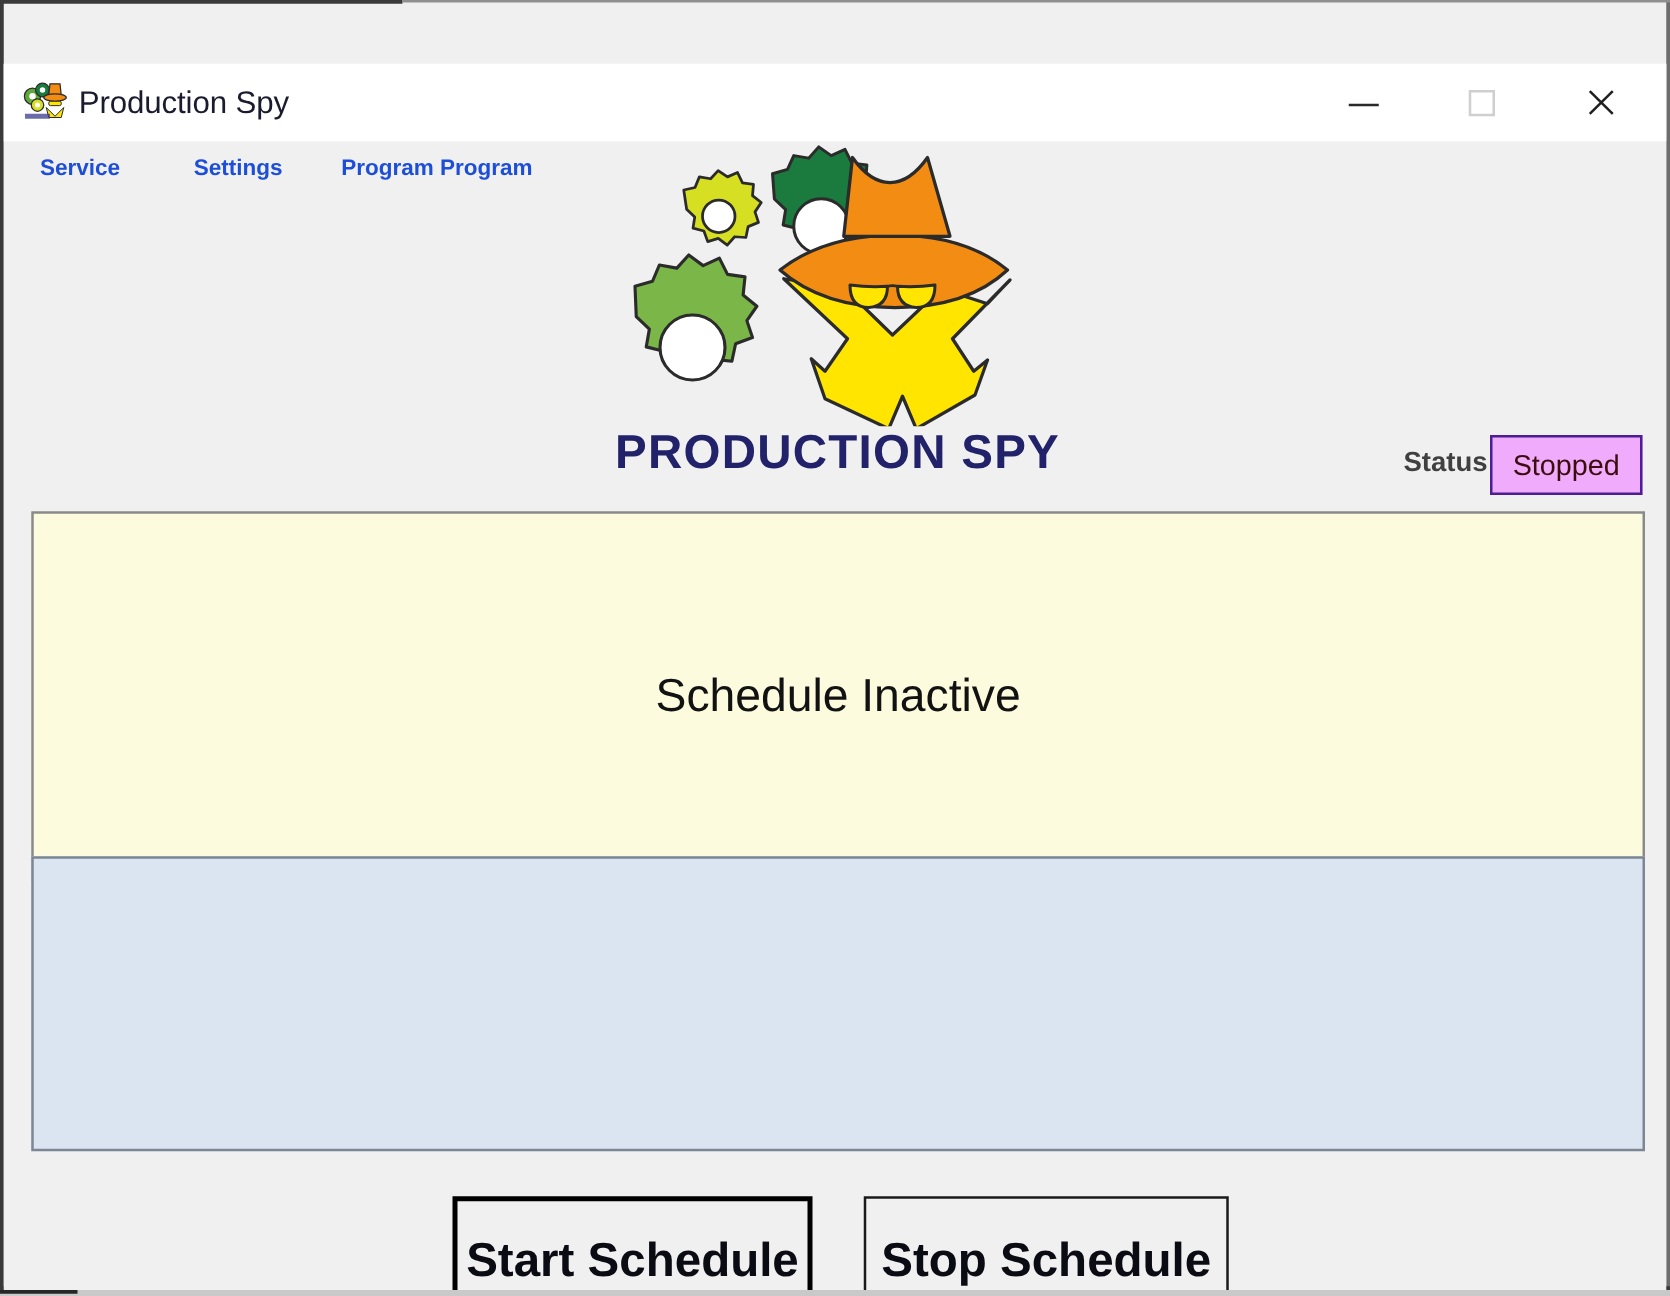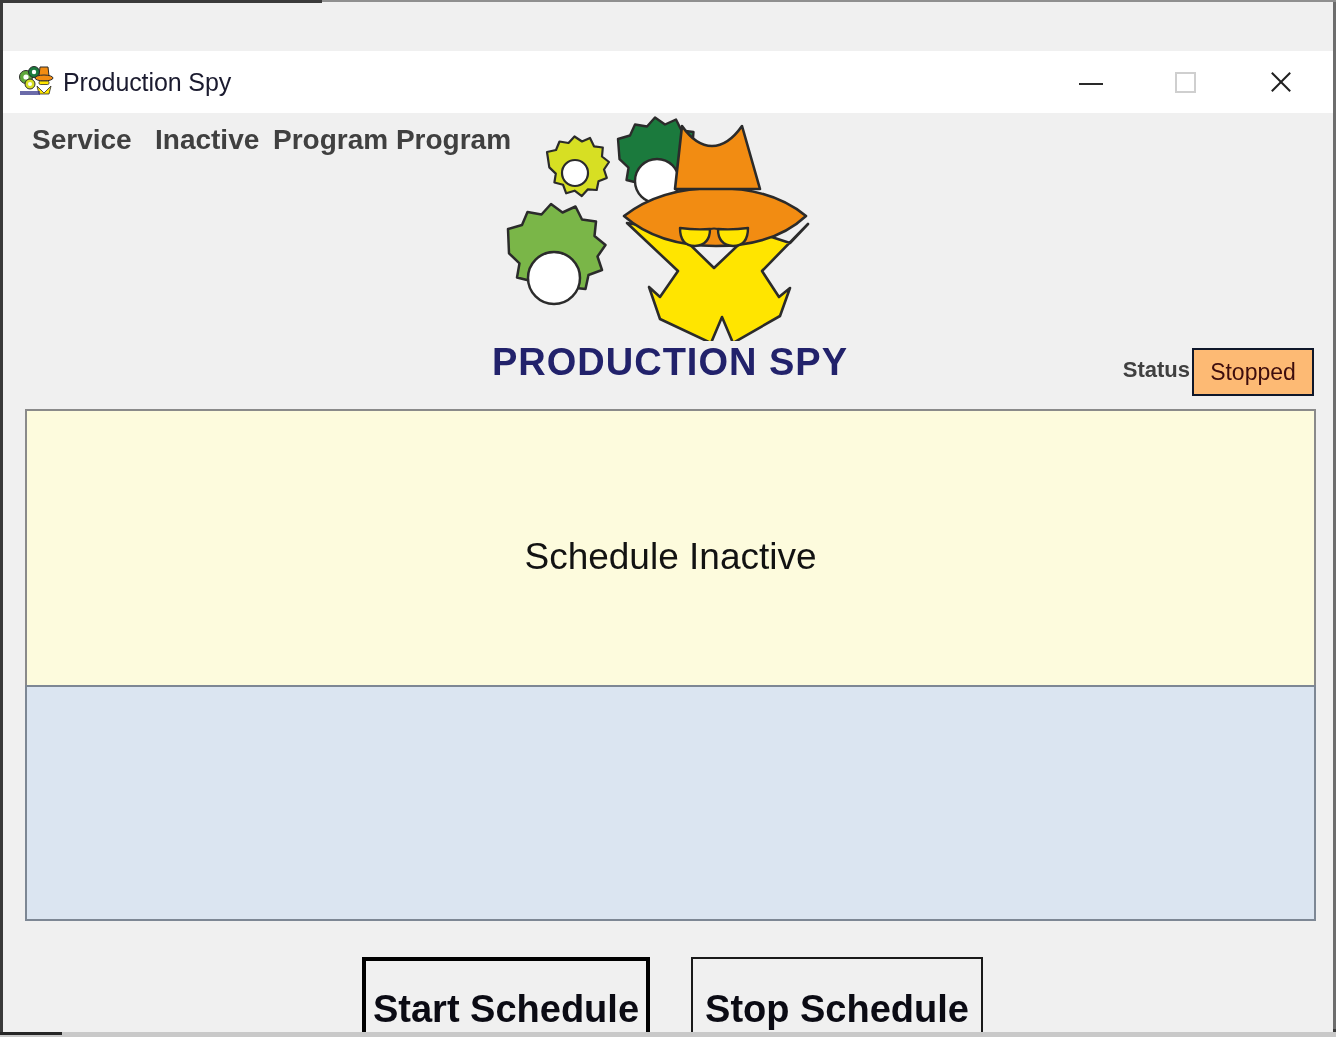--- a/index.html
+++ b/index.html
@@ -104,23 +104,23 @@
   
   #menu-bar {
     position: absolute;
     left: 0; top: 62px;
     width: 1330px;
     height: 52px;
   }
   .menu-item {
     position: absolute;
     top: 11px;
-    font-size: 28px;
+    font-size: 18px;
     font-weight: bold;
-    color: #404040;
+    color: #1d4ed8;
     white-space: nowrap;
     cursor: default;
   }
   #menu-service  { left: 29px; }
   #menu-profiles { left: 152px; }
   #menu-settings { left: 270px; }
 
   
   #logo-block {
     position: absolute;
@@ -149,22 +149,22 @@
     font-size: 22px;
     font-weight: bold;
     color: #404040;
   }
   #status-badge {
     position: absolute;
     left: 1189px;
     top: 297px;
     width: 122px;
     height: 48px;
-    background: #fdba74;
-    border: 2px solid #0f172a;
+    background: #f0abfc;
+    border: 2px solid #4c1d95;
     box-sizing: border-box;
     display: flex;
     align-items: center;
     justify-content: center;
     font-size: 23px;
     color: #3d0d0d;
   }
 
   
   #schedule-panel {
@@ -279,21 +279,21 @@
       <button class="win-btn" id="btn-maximize">
         <span class="glyph-max"></span>
       </button>
       <button class="win-btn" id="btn-close">
         <span class="glyph-close"></span>
       </button>
     </div>
 
     <div id="menu-bar">
       <span class="menu-item" id="menu-service">Service</span>
-      <span class="menu-item" id="menu-profiles">Inactive</span>
+      <span class="menu-item" id="menu-profiles">Settings</span>
       <span class="menu-item" id="menu-settings">Program Program</span>
     </div>
 
     <div id="logo-block">
       <svg id="logo-art" viewBox="0 0 360 230">
 
         <g stroke="#2b2b2b" stroke-width="2.2" stroke-linejoin="round">
           <path fill="#D7DF23" d="M57 41 l9-2 3.5-8.5 9 1.5 6-6.5 7.5 5 8-3.5 4 8.3 8.8 1.2 -0.8 9 7 5.5 -5 7.5 2.8 8.4 -8.3 3.4 -1.8 8.7 -9-0.6 -5.9 6.7 -7.2-5.4 -8.4 2.6 -3.1-8.5 -8.7-2.3 1.4-8.9 -6.5-6.2z"></path>
           <circle cx="85" cy="62" r="13" fill="#ffffff"></circle>
         </g>

